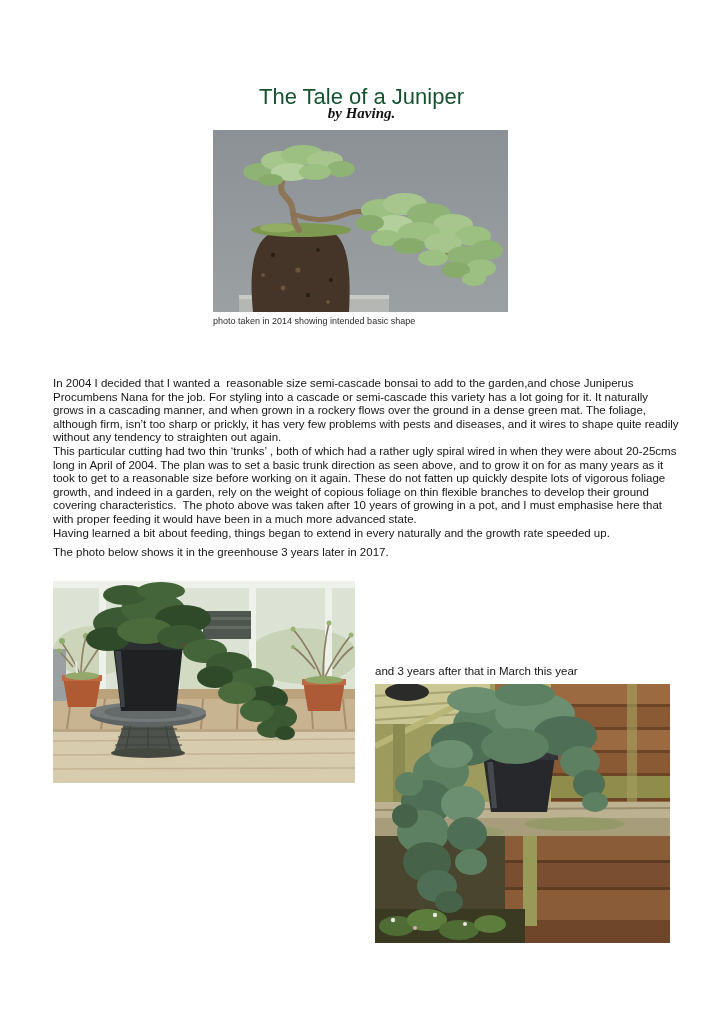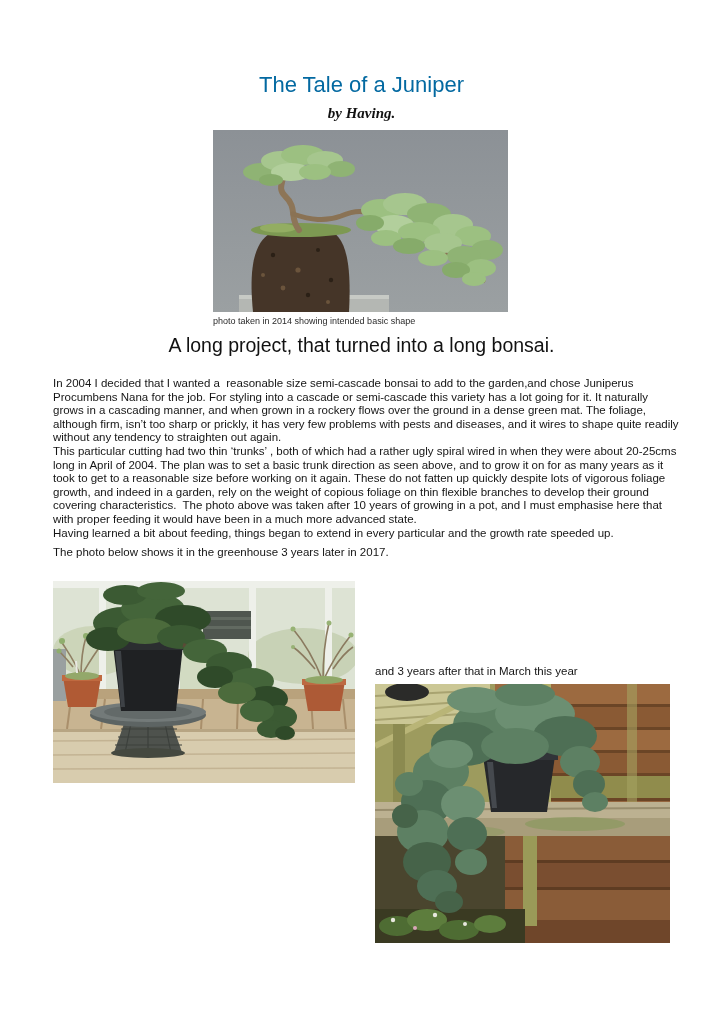--- a/index.html
+++ b/index.html
@@ -5,24 +5,24 @@
   * { margin: 0; padding: 0; box-sizing: border-box; }
   html, body { background: #ffffff; }
   body { font-family: "Liberation Sans", sans-serif; color: #1a1a1a; }
   .page {
     position: relative;
     width: 723px; height: 1022px;
     background: #ffffff;
     overflow: hidden;
   }
   .title {
-    position: absolute; top: 72px; left: 0; width: 723px;
+    position: absolute; top: 84px; left: 0; width: 723px;
     text-align: center;
     font-size: 22px; font-weight: 400; line-height: 26px;
-    color: #0369a1;
+    color: #14532d;
   }
   .byline {
     position: absolute; top: 104px; left: 0; width: 723px;
     text-align: center;
     font-family: "Liberation Serif", serif;
     font-style: italic; font-weight: 700;
     font-size: 15px; line-height: 18px;
     color: #111;
   }
   figure { position: absolute; }
@@ -118,26 +118,25 @@
         <ellipse cx="196" cy="116" rx="16" ry="8" fill="#86ab6a"></ellipse>
         <ellipse cx="220" cy="128" rx="15" ry="8" fill="#9cc081"></ellipse>
         <ellipse cx="243" cy="140" rx="14" ry="8" fill="#86ab6a"></ellipse>
         <ellipse cx="261" cy="149" rx="12" ry="7" fill="#9cc081"></ellipse>
       </g>
     </svg>
   </figure>
 
   <div class="caption-small">photo taken in 2014 showing intended basic shape</div>
 
-  <div class="subheading">A long project, that turned into a long bonsai.</div>
 
   <div class="body-text">
     <p>In 2004 I decided that I wanted a  reasonable size semi-cascade bonsai to add to the garden,and chose Juniperus Procumbens Nana for the job. For styling into a cascade or semi-cascade this variety has a lot going for it. It naturally grows in a cascading manner, and when grown in a rockery flows over the ground in a dense green mat. The foliage, although firm, isn’t too sharp or prickly, it has very few problems with pests and diseases, and it wires to shape quite readily without any tendency to straighten out again.</p>
     <p>This particular cutting had two thin ‘trunks’ , both of which had a rather ugly spiral wired in when they were about 20-25cms long in April of 2004. The plan was to set a basic trunk direction as seen above, and to grow it on for as many years as it took to get to a reasonable size before working on it again. These do not fatten up quickly despite lots of vigorous foliage growth, and indeed in a garden, rely on the weight of copious foliage on thin flexible branches to develop their ground covering characteristics.  The photo above was taken after 10 years of growing in a pot, and I must emphasise here that with proper feeding it would have been in a much more advanced state.</p>
-    <p>Having learned a bit about feeding, things began to extend in every particular and the growth rate speeded up.</p>
+    <p>Having learned a bit about feeding, things began to extend in every naturally and the growth rate speeded up.</p>
     <p class="gap-before">The photo below shows it in the greenhouse 3 years later in 2017.</p>
   </div>
 
   <figure class="photo-2017">
     <svg width="302" height="202" viewBox="0 0 302 202">
 
       <rect width="302" height="115" fill="#dde3d4"></rect>
       <ellipse cx="40" cy="70" rx="40" ry="25" fill="#c5cfae" opacity="0.7"></ellipse>
       <ellipse cx="250" cy="75" rx="55" ry="28" fill="#bfcaa9" opacity="0.7"></ellipse>
       <ellipse cx="150" cy="90" rx="60" ry="20" fill="#ccd5b6" opacity="0.6"></ellipse>

